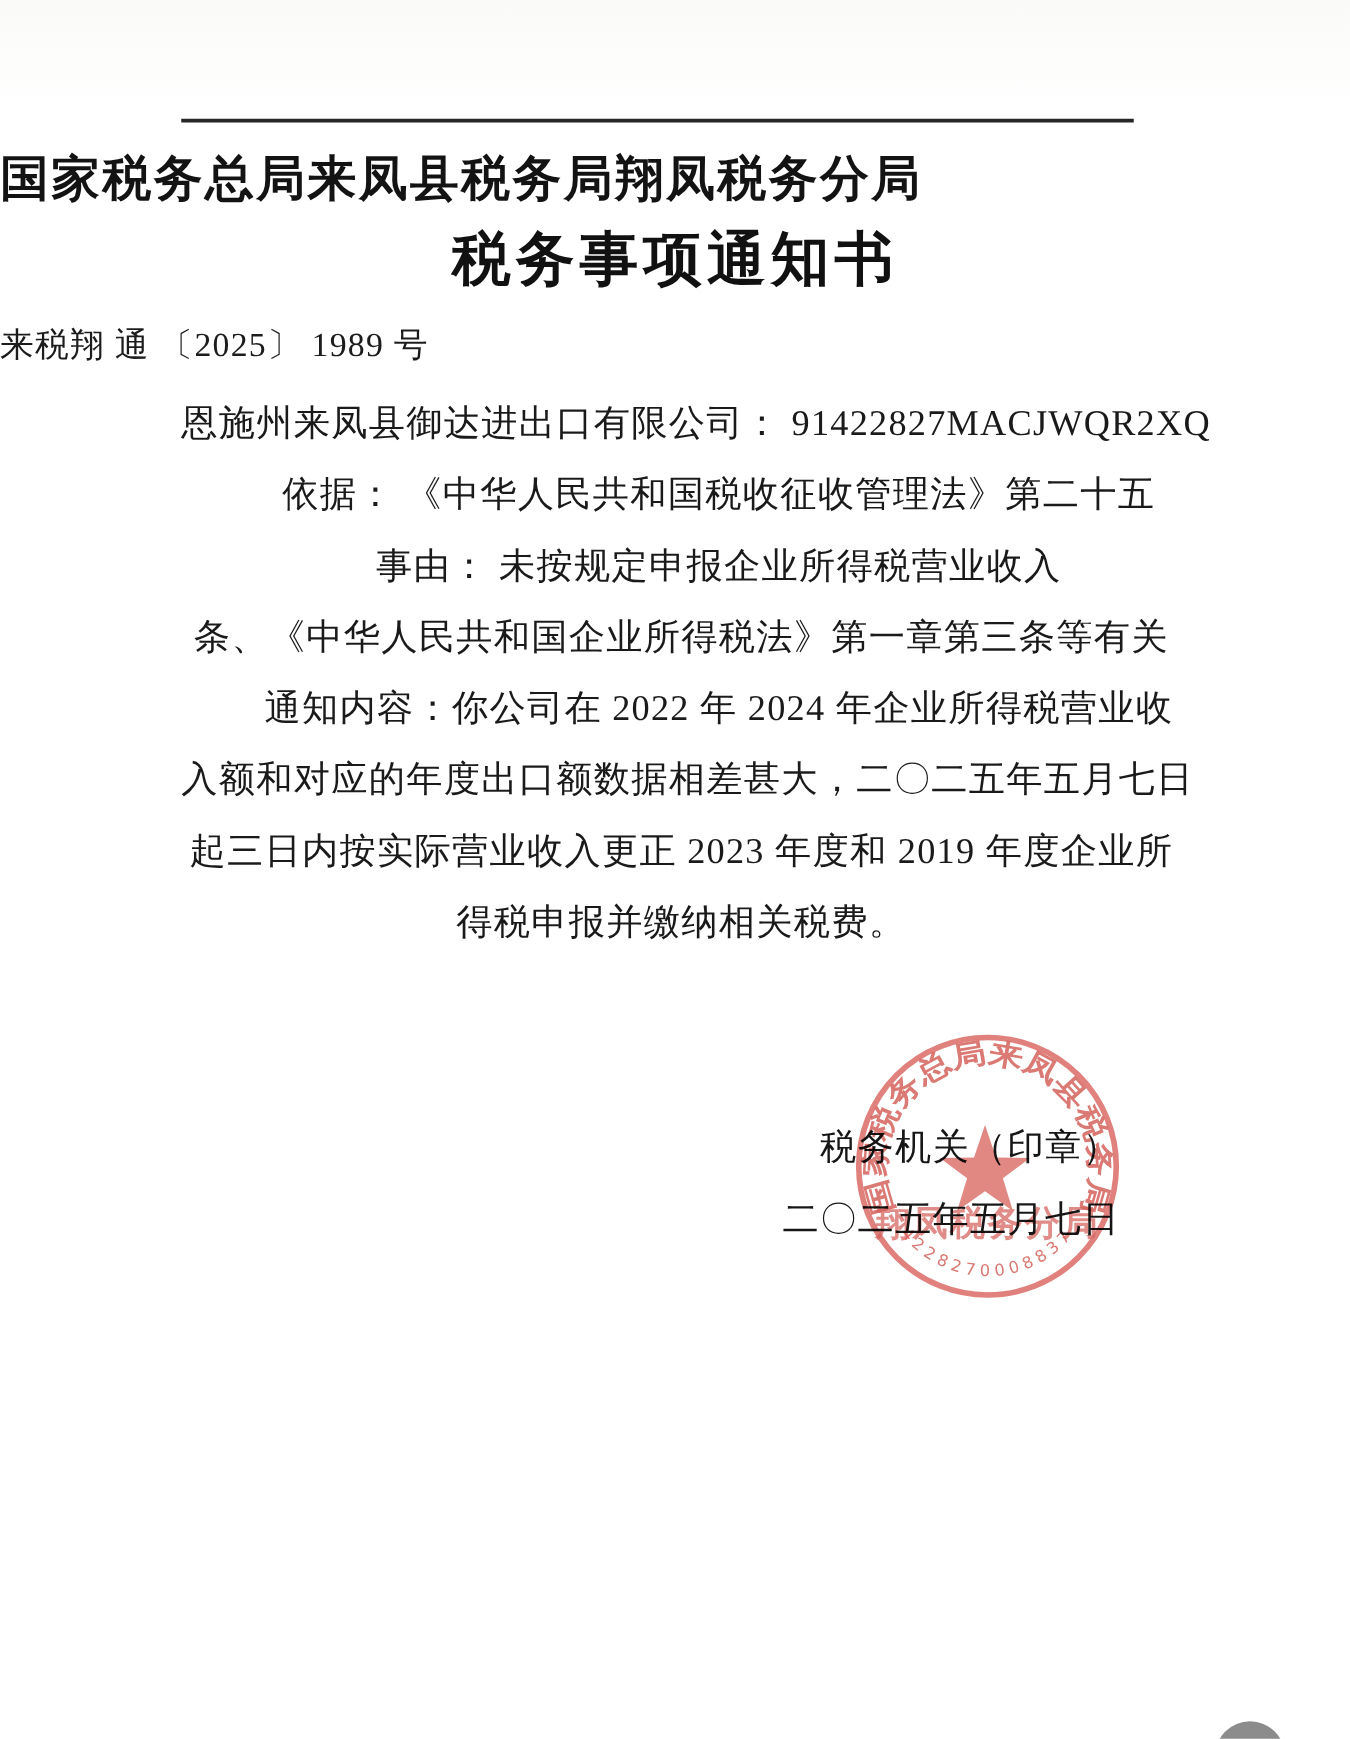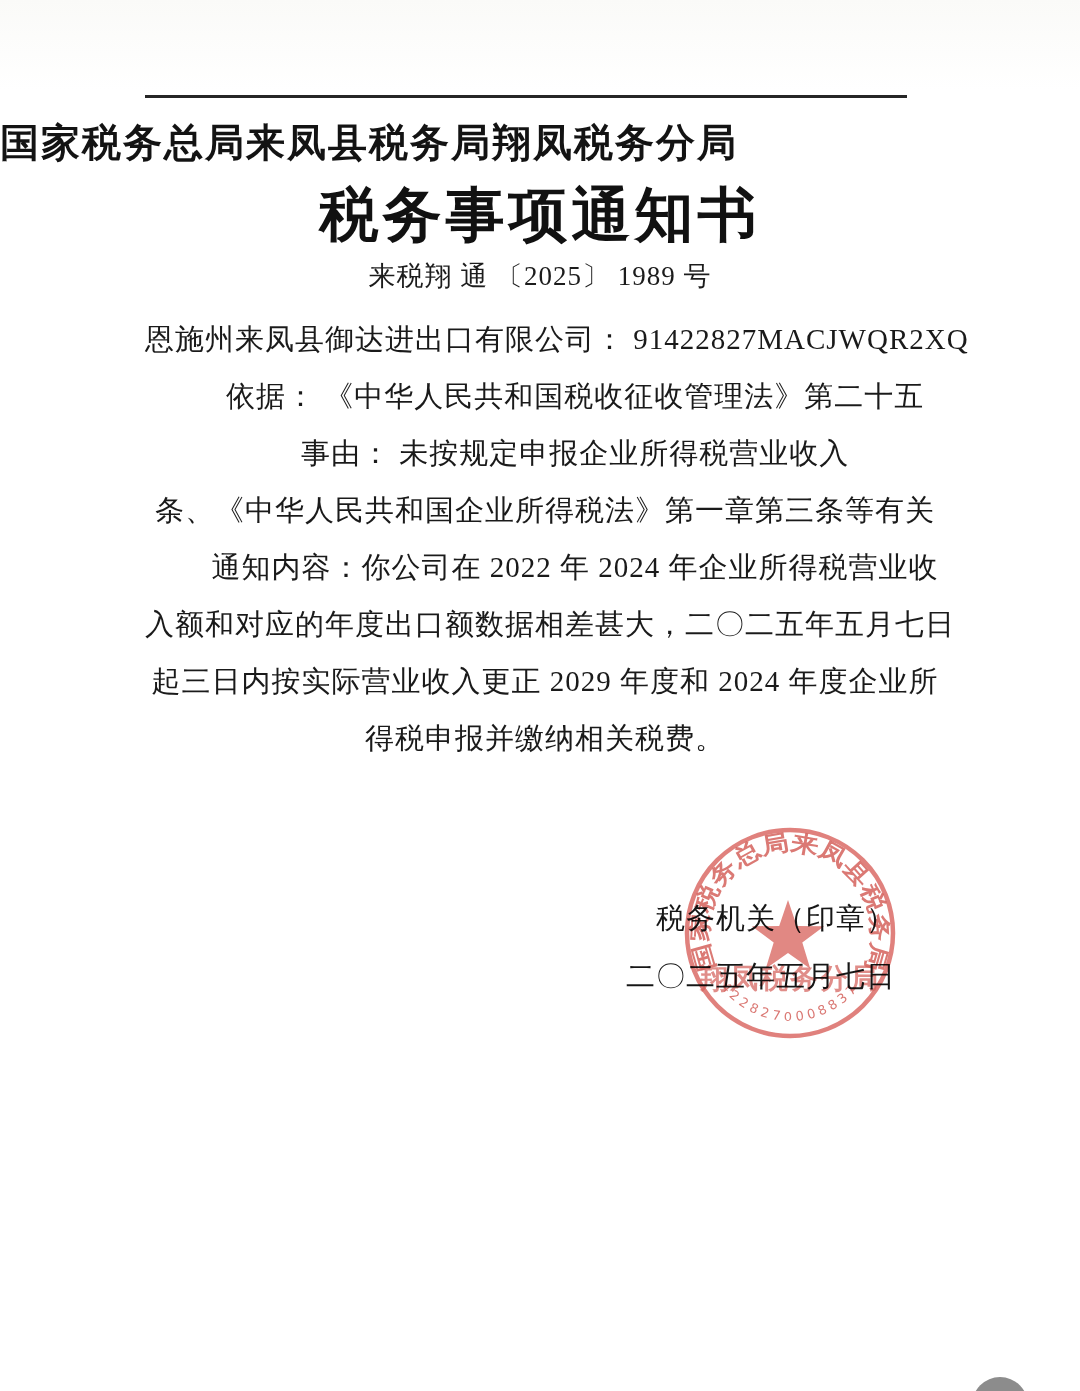--- a/index.html
+++ b/index.html
@@ -29,30 +29,29 @@
     font-weight: bold;
     letter-spacing: 2px;
     color: #131313;
     white-space: nowrap;
   }
   .title {
     position: absolute;
     left: 0; right: 0; top: 176px;
     margin: 0;
     text-align: center;
-    font-size: 59px;
+    font-size: 47px;
     font-weight: bold;
     letter-spacing: 4px;
     color: #111111;
     white-space: nowrap;
   }
   .docnum {
     position: absolute;
     left: 0; right: 0; top: 258px;
-    text-align: center;
     font-size: 27px;
     letter-spacing: 1px;
     color: #1c1c1c;
     white-space: nowrap;
   }
   .body-block {
     position: absolute;
     left: 145px; top: 311px;
     width: 800px;
     font-size: 29px;
@@ -143,21 +142,21 @@
 
       <p class="body-line">　　事由： 未按规定申报企业所得税营业收入</p>
 
       <p class="body-line">条、《中华人民共和国企业所得税法》第一章第三条等有关</p>
 
 
       <p class="body-line">　　通知内容：你公司在 2022 年 2024 年企业所得税营业收</p>
 
       <p class="body-line">入额和对应的年度出口额数据相差甚大，二〇二五年五月七日</p>
 
-      <p class="body-line">起三日内按实际营业收入更正 2029 年度和 2024 年度企业所</p>
+      <p class="body-line">起三日内按实际营业收入更正 2023 年度和 2019 年度企业所</p>
 
       <p class="body-line">得税申报并缴纳相关税费。</p>
     </div>
 
   <div class="sig-block">
     <div class="sig-line">税务机关（印章）</div>
     <div class="sig-line">二〇二五年五月七日</div>
   </div>
 
   <svg class="seal" width="240" height="235" viewBox="0 0 240 235">

